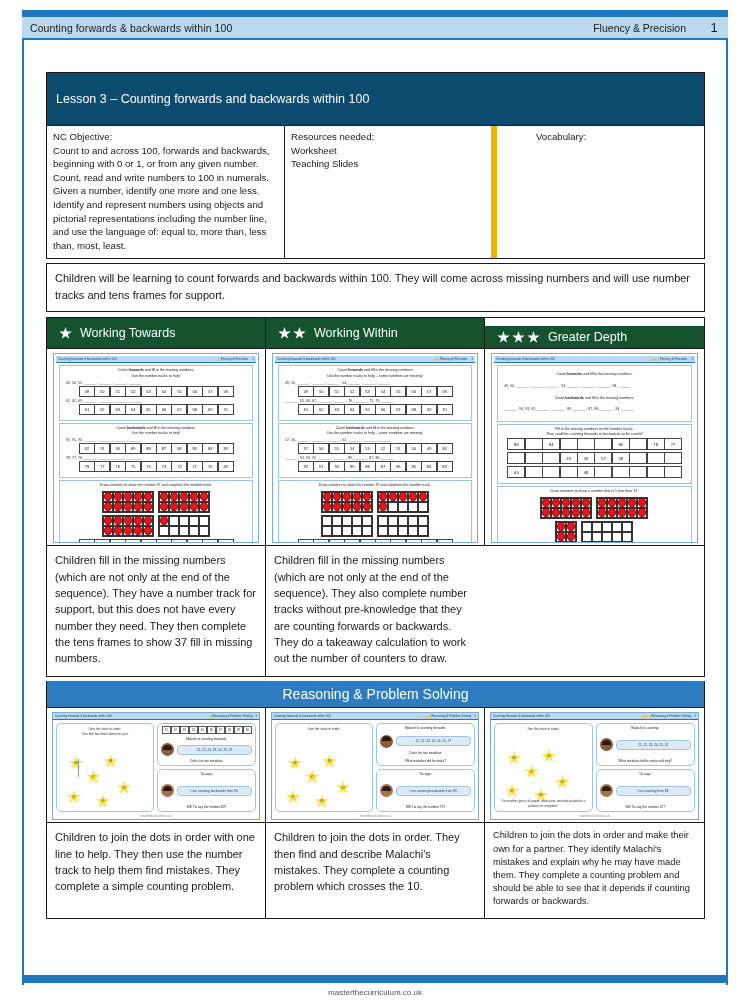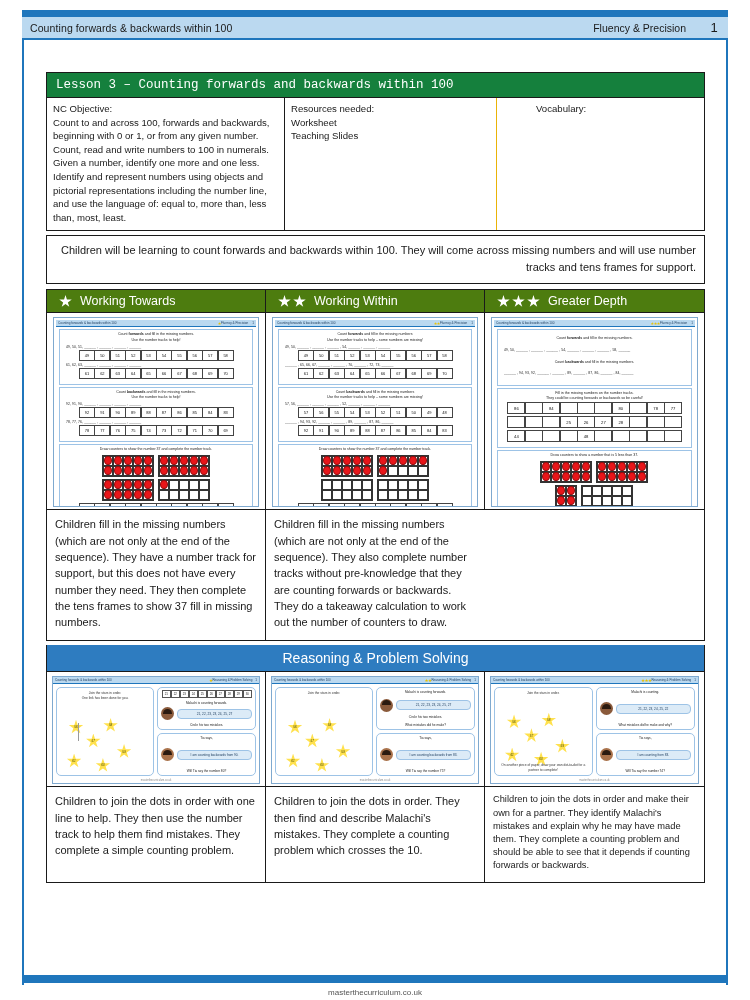--- a/index.html
+++ b/index.html
@@ -38,70 +38,68 @@
     box-sizing:border-box;pointer-events:none;
   }
 
   
   .content{
     position:absolute;left:46px;top:72px;width:659px;
   }
 
   
   .lesson-title{
-    background:#15803d;color:#ffffff;
+    background:#0c4a6e;color:#ffffff;
     font-size:12.5px;
-    padding:5px 9px;
+    padding:19px 9px;
     border:1px solid #1a1a1a;
     box-sizing:border-box;
-    font-family:Liberation Mono, monospace;
   }
 
   
   .info-table{
     display:flex;
     border:1px solid #1a1a1a;border-top:none;
     box-sizing:border-box;
     justify-content:center;
   }
   .info-cell{
     padding:4px 6px 6px 6px;
     font-size:9.6px;line-height:1.42;
     box-sizing:border-box;
   }
   .info-cell.c1{width:238px;border-right:1px solid #1a1a1a;}
-  .info-cell.c2{width:212px;border-right:1px solid #eab308;}
+  .info-cell.c2{width:212px;border-right:6px solid #eab308;}
   .info-cell.c3{flex:1;margin-left:33px;}
   .info-cell .lbl{display:block;}
   .info-cell .line{display:block;}
 
   
   .bordered-box{
     border:1px solid #1a1a1a;border-top:none;
     padding:6px 8px 8px 8px;
     font-size:11px;line-height:1.5;
     box-sizing:border-box;
-    text-align:right;
   }
   .bordered-box.sep{border-top:1px solid #1a1a1a;margin-top:4px;}
 
   
   .band{
     display:flex;margin-top:5px;
     border:1px solid #1a1a1a;
   }
   .band-col{
     width:33.3333%;
-    background:#4d7c0f;color:#fff;
+    background:#14532d;color:#fff;
     display:flex;align-items:center;
     padding:4px 6px;
     box-sizing:border-box;
     border-right:1px solid #1a1a1a;
   }
-  .band-col:last-child{border-right:none;}
+  .band-col:last-child{border-right:none;margin-top:8px;}
   .stars{display:flex;gap:2px;margin-right:8px;margin-left:6px;}
   .star{
     width:13px;height:13px;display:inline-block;
     background:#ffffff;
     clip-path:polygon(50% 0%,61% 35%,98% 35%,68% 57%,79% 91%,50% 70%,21% 91%,32% 57%,2% 35%,39% 35%);
   }
   .band-label{font-size:12.5px;}
 
   
   .thumbs{

